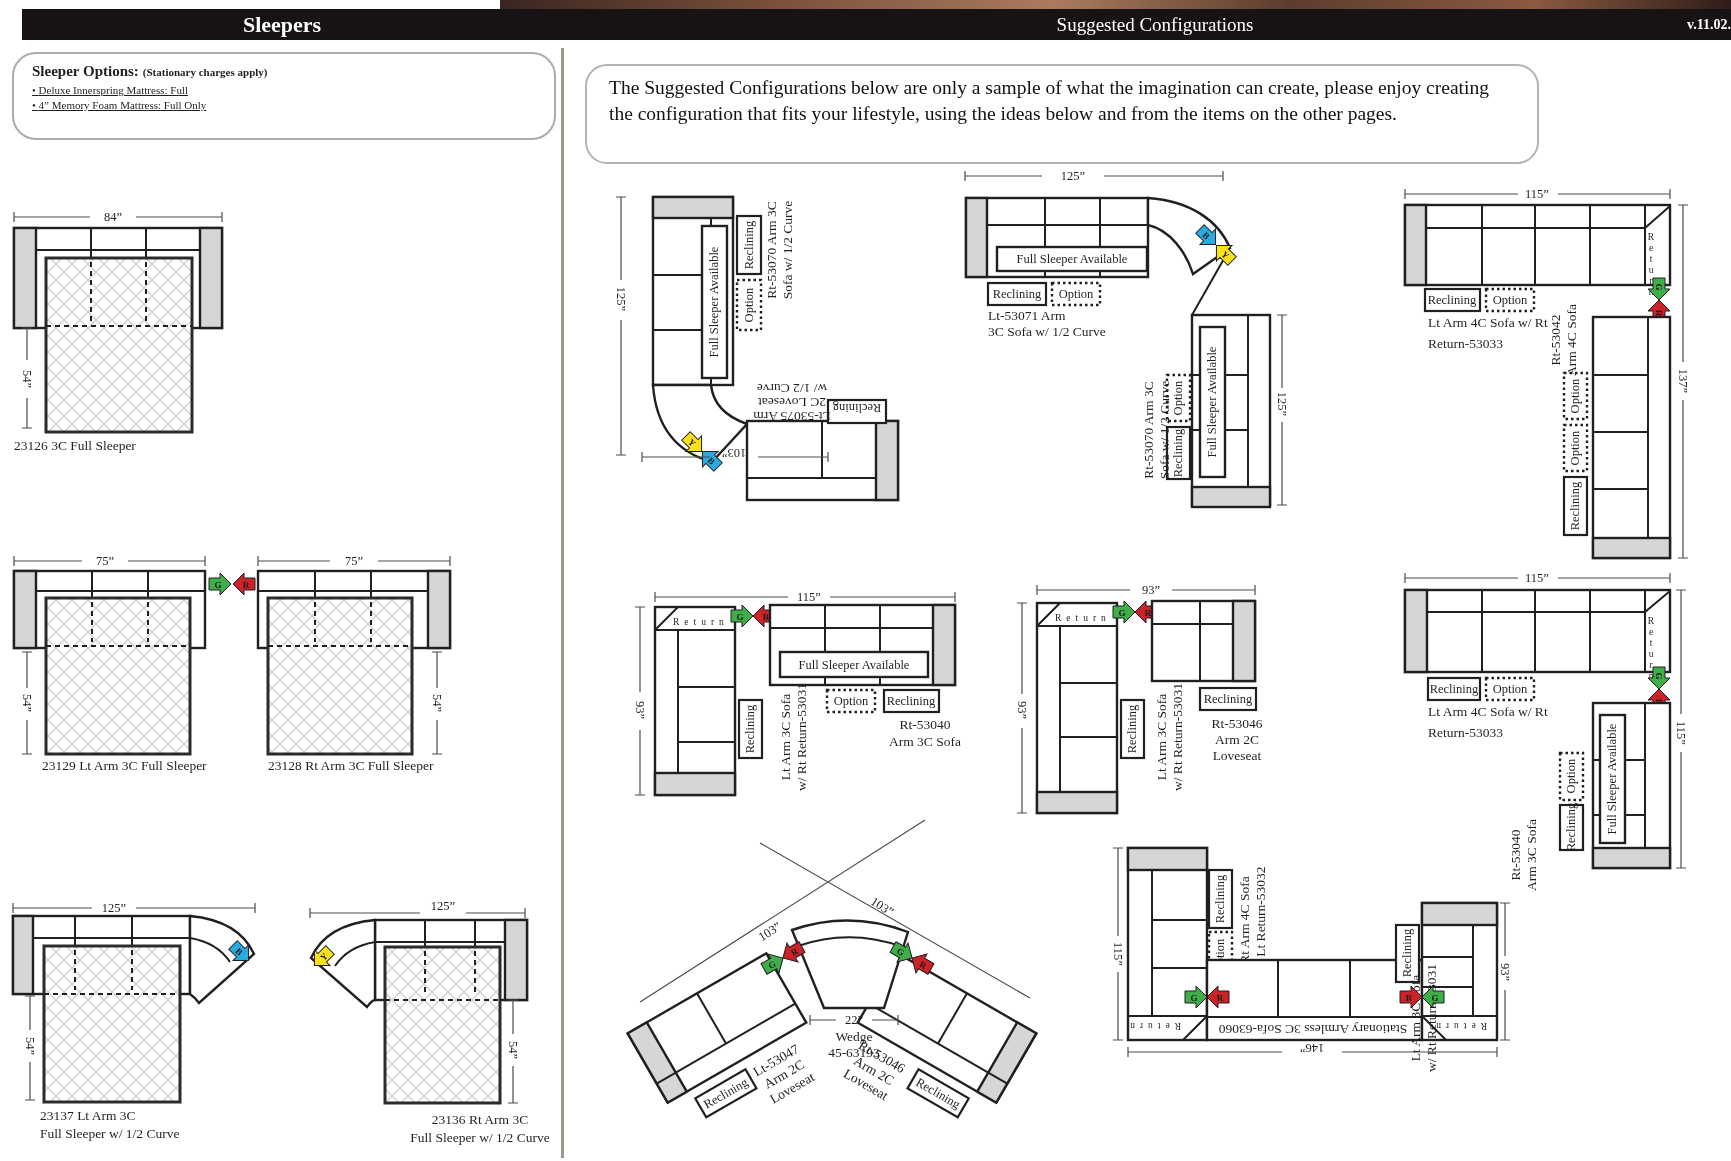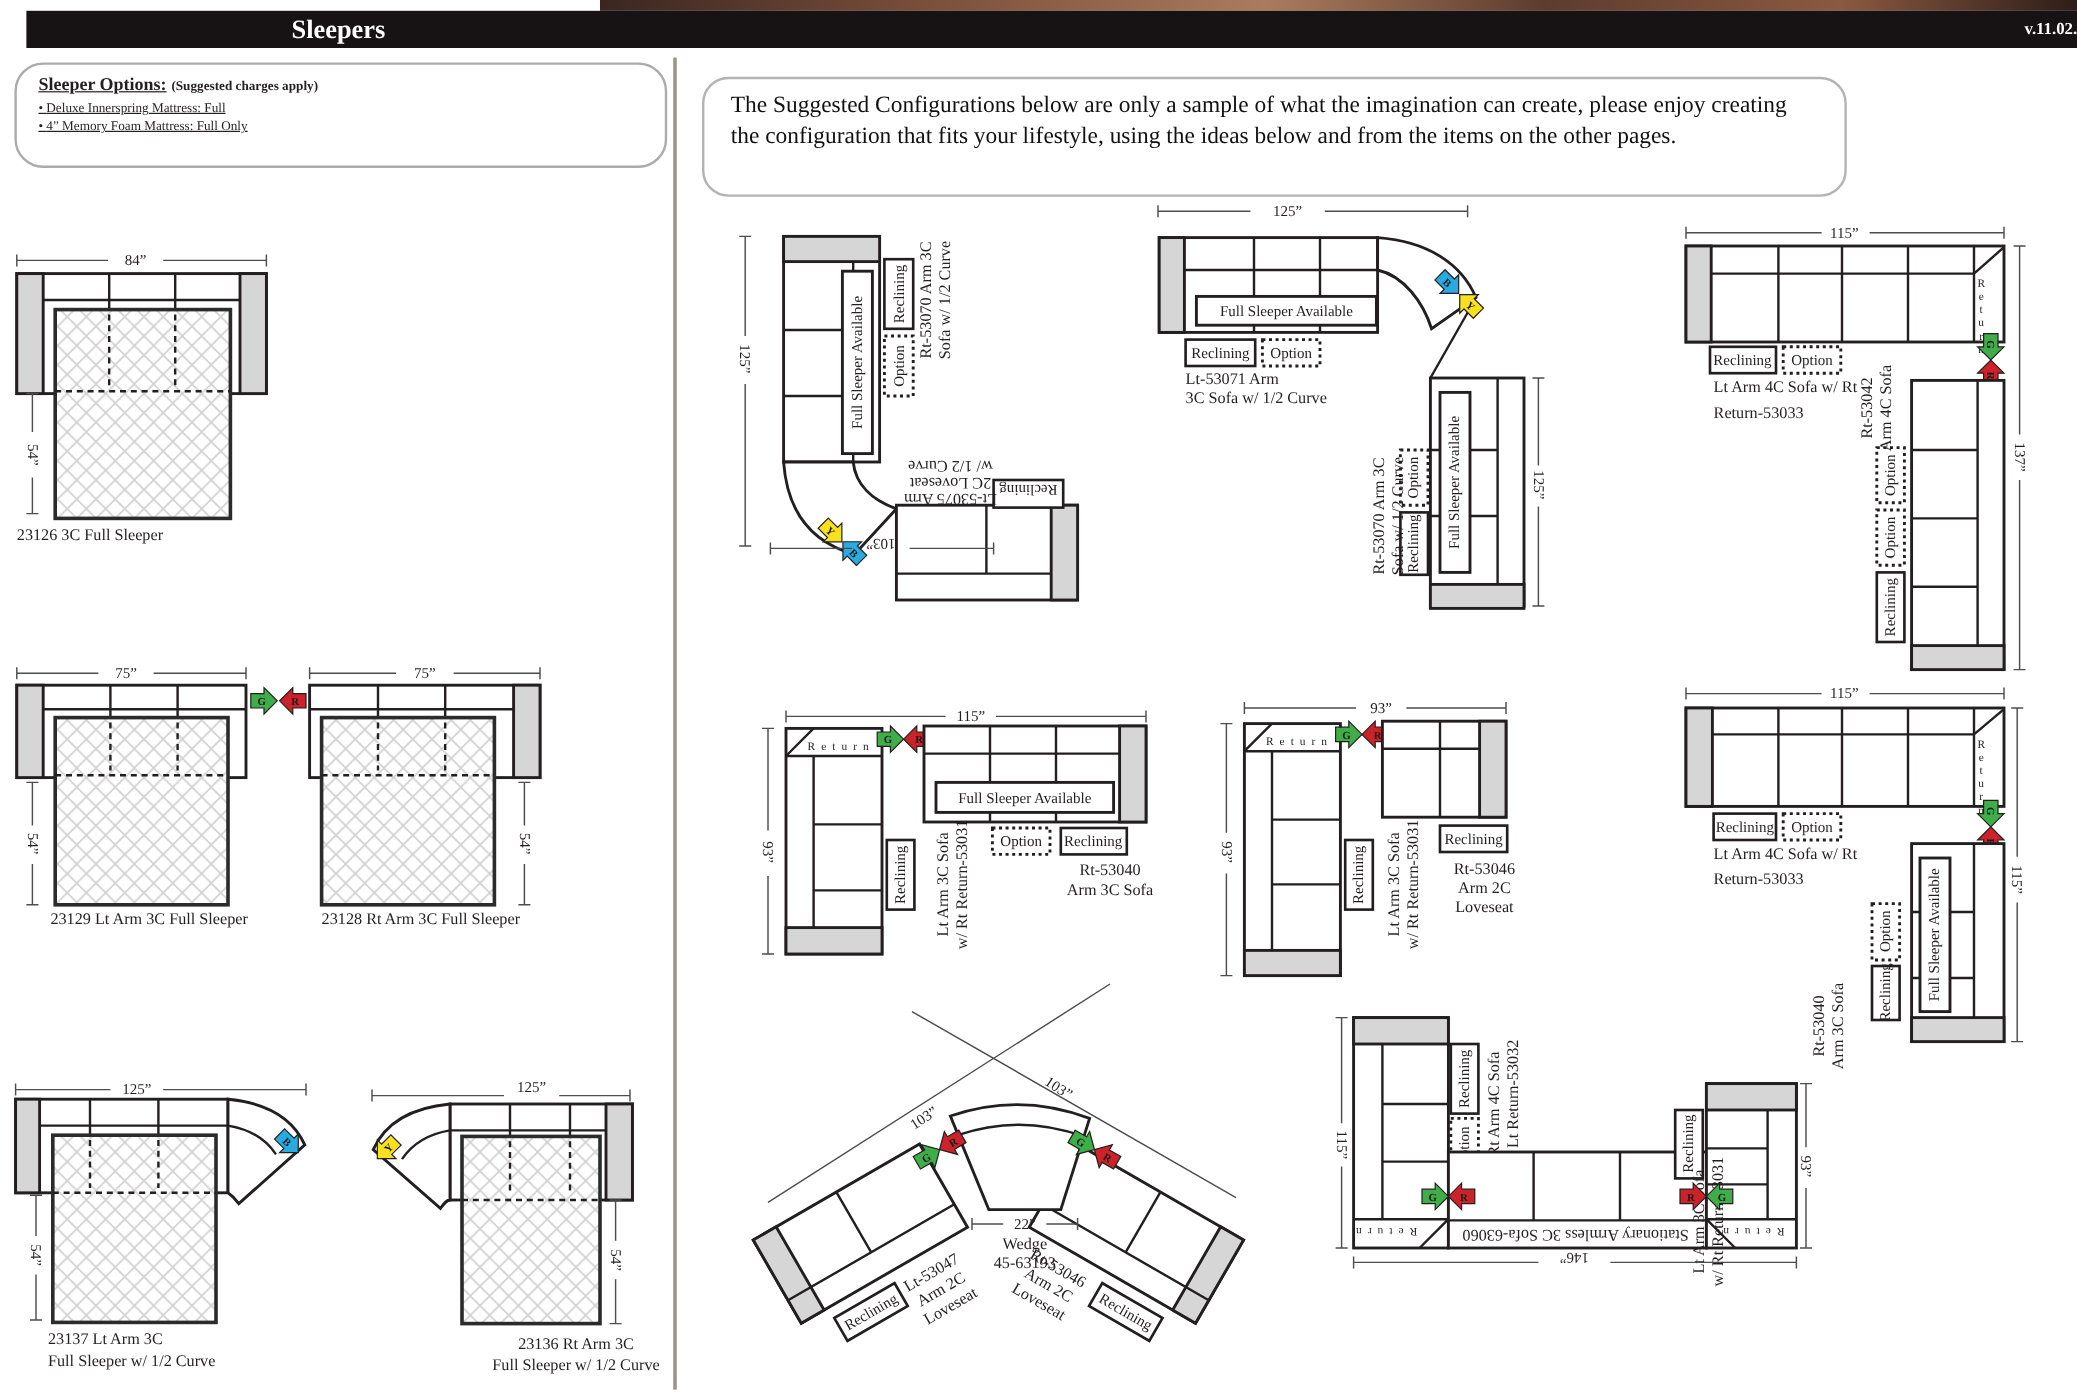--- a/index.html
+++ b/index.html
@@ -7,21 +7,21 @@
        font-family:"Liberation Serif",serif;color:#231f20;}
   .photo-strip{position:absolute;left:500px;top:0;width:1231px;height:9px;
        background:linear-gradient(90deg,#3a2620,#7a4f3b 22%,#a97c5e 45%,#5d3c2e 64%,#8a5a41 84%,#2e1d18);}
   .topbar{position:absolute;left:0;top:9px;width:1731px;height:31px;background:#171213;margin-left:22px;}
   .topbar span{position:absolute;top:0;line-height:31px;color:#fff;white-space:nowrap;}
   .t-left{left:150px;width:220px;text-align:center;font-size:22px;font-weight:bold;}
   .t-right{left:1003px;width:260px;text-align:center;font-size:19px;}
   .t-ver{right:8px;font-size:14px;font-weight:bold;}
   .options-box{position:absolute;left:12px;top:52px;width:506px;height:76px;
        border:2px solid #ababab;border-radius:24px;padding:8px 16px 0 18px;}
-  .ob-title{font-size:15px;font-weight:bold;text-decoration:underline;}
+  .ob-title{font-size:15px;font-weight:bold;}
   .ob-note{font-size:11px;font-weight:bold;}
   .options-box ul{margin:3px 0 0;padding:0;list-style:none;font-size:11px;line-height:1.38;text-decoration:underline;}
   .options-box li::before{content:"• ";}
   .intro-box{position:absolute;left:585px;top:45px;width:906px;height:78px;
        border:2px solid #b3b3b3;border-radius:22px;padding:9px 22px;font-size:19.5px;line-height:1.32;color:#111;margin-top:19px;}
   .divider{position:absolute;left:561px;top:48px;width:3px;height:1110px;background:#9d948c;}
   svg{position:absolute;left:0;top:0;}
   .s2{stroke:#231f20;stroke-width:2;fill:none;}
   .fw{fill:#fff;stroke:#231f20;stroke-width:2.4;}
   .arm{fill:#d6d6d6;stroke:#231f20;stroke-width:2.4;}
@@ -41,26 +41,27 @@
   .aY{fill:#f9e11e;stroke:#231f20;stroke-width:1;}
   .atx{font-size:9px;font-weight:bold;fill:#1a1a1a;}
   text{font-family:"Liberation Serif",serif;}
 </style>
 </head>
 <body>
 
 <div class="photo-strip"></div>
 <div class="topbar">
   <span class="t-left">Sleepers</span>
+  <span class="t-right">Suggested Configurations</span>
   <span class="t-ver">v.11.02.18</span>
 </div>
 
 <div class="options-box">
   <span class="ob-title">Sleeper Options:</span>
-  <span class="ob-note">(Suggested charges apply)</span>
+  <span class="ob-note">(Stationary charges apply)</span>
   <ul>
     <li>Deluxe Innerspring Mattress: Full</li>
     <li>4” Memory Foam Mattress: Full Only</li>
   </ul>
 </div>
 
 <div class="intro-box">
   <span>The Suggested Configurations below are only a sample of what the imagination can create, please enjoy creating the configuration that fits your lifestyle, using the ideas below and from the items on the other pages.</span>
 </div>
 

